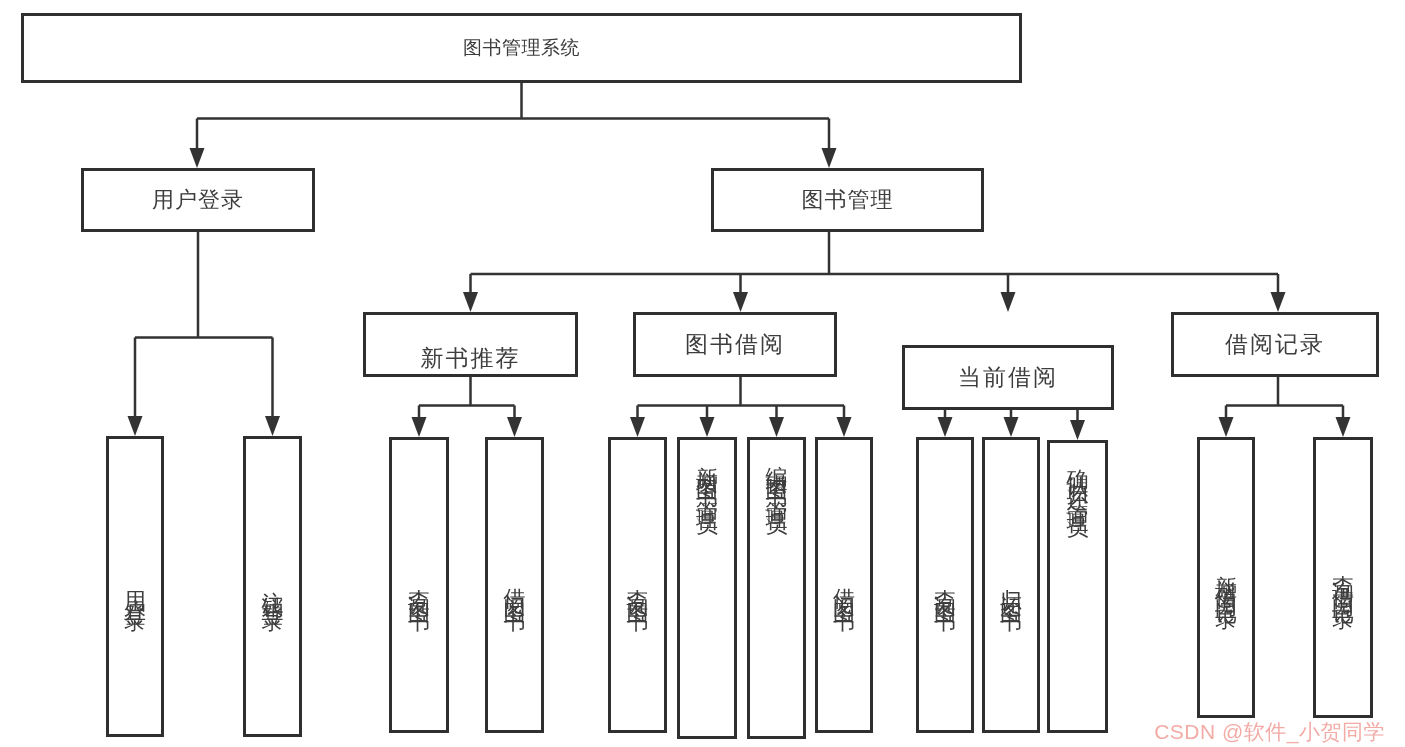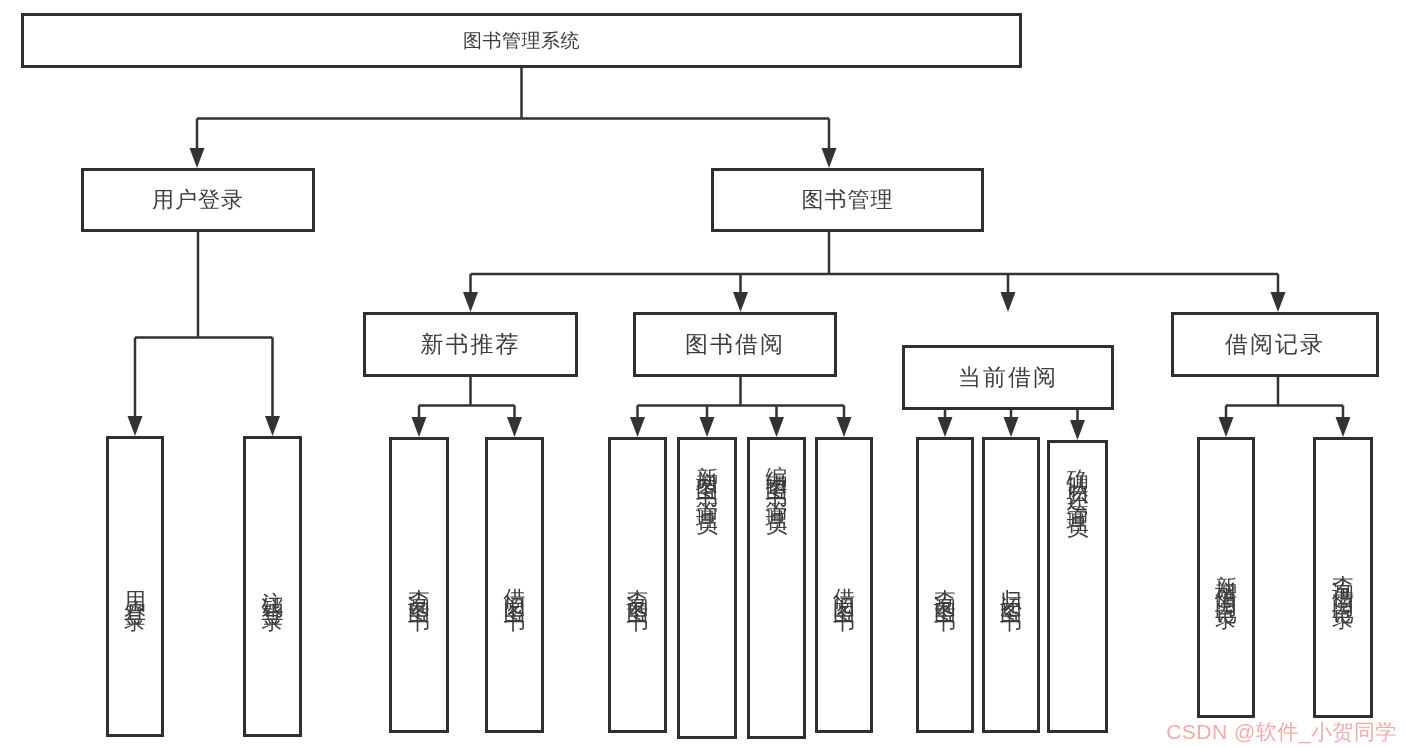--- a/index.html
+++ b/index.html
@@ -17,21 +17,21 @@
   .root-box{font-size:19px;letter-spacing:0.5px;}
   .l2-box{font-size:22px;}
   .l3-box{font-size:23px;letter-spacing:2px;}
   .vbox span{
     writing-mode:vertical-rl;text-orientation:mixed;
     font-size:22px;letter-spacing:7px;line-height:1.0;white-space:nowrap;
   }
   .vtop{align-items:flex-start;}
   .vtop span{padding-top:8px;}
   .watermark{
-    position:absolute;right:8px;bottom:1px;z-index:3;
+    position:absolute;right:20px;bottom:1px;z-index:3;
     font-size:21px;color:#f3aba6;letter-spacing:0.5px;white-space:nowrap;
   }
 </style>
 </head>
 <body>
 
 <div class="canvas">
 
   <svg class="wires" width="1405" height="747" viewBox="0 0 1405 747">
     <g stroke="#333333" stroke-width="2.5" fill="none">
@@ -66,32 +66,32 @@
       <polygon points="769,417 784,417 776.5,437"></polygon>
       <polygon points="836.5,417 851.5,417 844,437"></polygon>
       <polygon points="937.5,417 952.5,417 945,437"></polygon>
       <polygon points="1003.5,417 1018.5,417 1011,437"></polygon>
       <polygon points="1070,420 1085,420 1077.5,440"></polygon>
       <polygon points="1218.5,417 1233.5,417 1226,437"></polygon>
       <polygon points="1335.5,417 1350.5,417 1343,437"></polygon>
     </g>
   </svg>
 
-  <div class="box hbox root-box" style="left:21px;top:13px;width:1001px;height:55px;">
+  <div class="box hbox root-box" style="left:21px;top:13px;width:1001px;height:70px;">
     <span>图书管理系统</span>
   </div>
 
   <div class="box hbox l2-box" style="left:81px;top:168px;width:234px;height:64px;">
     <span>用户登录</span>
   </div>
   <div class="box hbox l2-box" style="left:711px;top:168px;width:273px;height:64px;">
     <span>图书管理</span>
   </div>
 
-  <div class="box hbox l3-box" style="left:363px;top:312px;width:215px;height:65px;">
+  <div class="box hbox l3-box" style="left:363px;top:312px;width:215px;height:65px;align-items:flex-end;">
     <span>新书推荐</span>
   </div>
   <div class="box hbox l3-box" style="left:633px;top:312px;width:204px;height:65px;">
     <span>图书借阅</span>
   </div>
   <div class="box hbox l3-box" style="left:902px;top:312px;width:212px;height:65px;margin-top:33px;">
     <span>当前借阅</span>
   </div>
   <div class="box hbox l3-box" style="left:1171px;top:312px;width:208px;height:65px;">
     <span>借阅记录</span>

